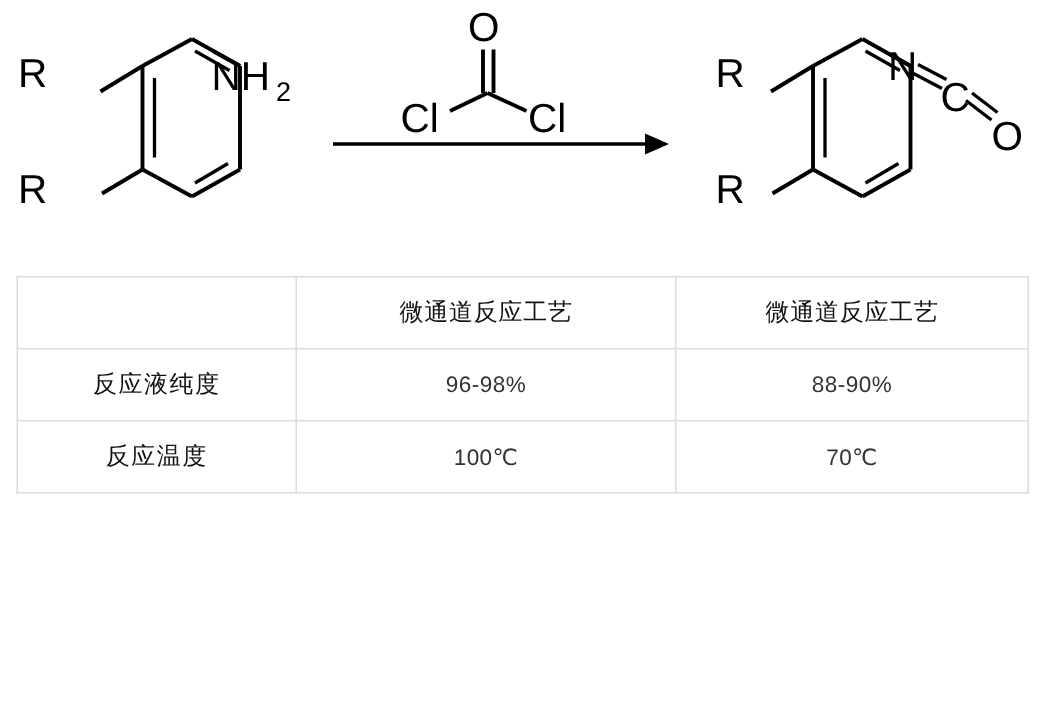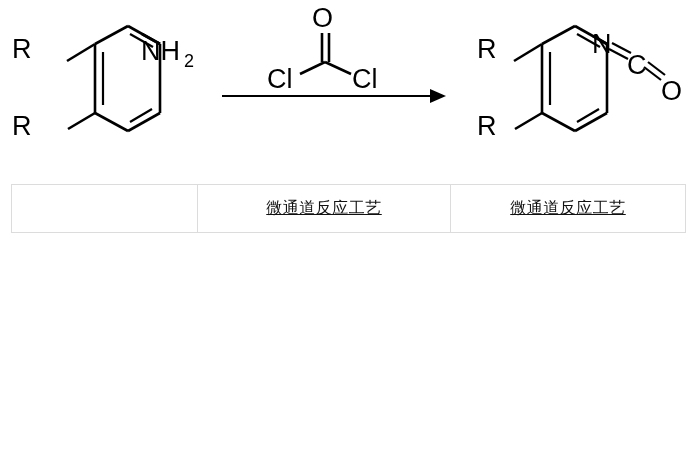--- a/index.html
+++ b/index.html
@@ -68,21 +68,20 @@
   }
   .col-metric { width: 185px; }
   .col-micro  { width: 252px; }
   .col-trad   { width: 234px; }
 
   .head-cell {
     font-size: 16px;
     font-weight: bold;
     color: #111111;
     letter-spacing: 0.5px;
-    text-decoration: underline;
   }
   .metric-cell {
     font-size: 16px;
     font-weight: bold;
     color: #111111;
     letter-spacing: 1px;
   }
   .value-cell {
     font-size: 15px;
     color: #333333;
@@ -169,14 +168,24 @@
 
 <table id="comparison-table">
   <thead>
     <tr>
       <th class="col-metric head-cell"></th>
       <th class="col-micro head-cell">微通道反应工艺</th>
       <th class="col-trad head-cell">微通道反应工艺</th>
     </tr>
   </thead>
   <tbody>
+    <tr>
+      <td class="metric-cell">反应液纯度</td>
+      <td class="value-cell">96-98%</td>
+      <td class="value-cell">88-90%</td>
+    </tr>
+    <tr>
+      <td class="metric-cell">反应温度</td>
+      <td class="value-cell">100℃</td>
+      <td class="value-cell">70℃</td>
+    </tr>
   </tbody>
 </table>
 
 </body></html>

